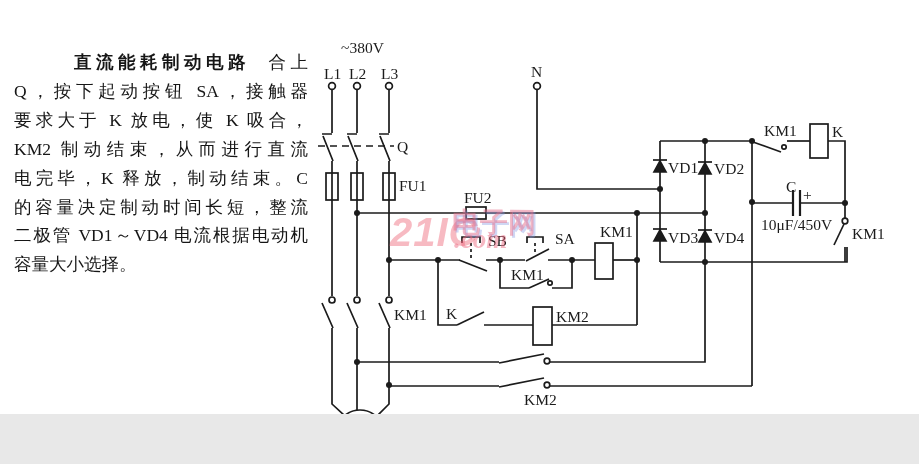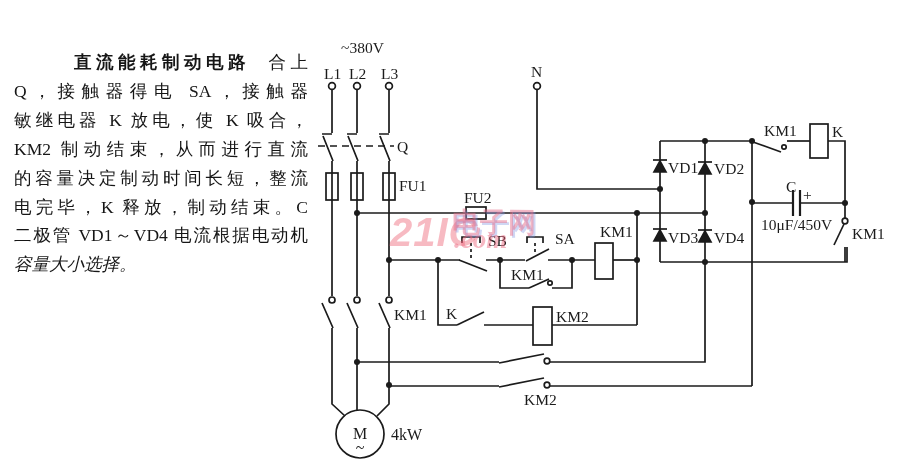--- a/index.html
+++ b/index.html
@@ -1,47 +1,47 @@
 <!DOCTYPE html>
 <html><head>
 <meta charset="utf-8">
 <style>
   html,body{margin:0;padding:0;background:#e8e8e8;}
-  .page{position:relative;width:919px;height:464px;background:#ffffff;overflow:hidden;
+  .page{position:relative;width:919px;height:414px;background:#ffffff;overflow:hidden;
         font-family:"Liberation Serif","DejaVu Serif",serif;}
   .article{position:absolute;left:14px;top:48px;width:294px;color:#161616;
            font-size:17.5px;line-height:28.9px;}
   .tline{text-align:justify;text-align-last:justify;white-space:nowrap0;}
   .tline.first{padding-left:60px;}
-  .tline.last{text-align-last:left;font-style:italic;}
+  .tline.last{text-align-last:left;}
   .article b{font-weight:bold;}
   .gap{display:inline-block;width:14px;}
   svg{position:absolute;left:0;top:0;}
   svg text{font-family:"Liberation Serif","DejaVu Serif",serif;fill:#1b1b1b;}
   .wm{position:absolute;left:390px;top:206px;width:180px;height:60px;pointer-events:none;}
   .wm-brand{position:absolute;left:0;top:4px;font-family:"Liberation Sans","DejaVu Sans",sans-serif;
             font-weight:bold;font-style:italic;font-size:40px;letter-spacing:1px;
             color:rgba(236,90,110,0.42);}
   .wm-site{position:absolute;left:62px;top:-2px;font-size:28px;font-weight:bold;
            color:rgba(228,110,140,0.50);text-shadow:2px 2px 0 rgba(130,150,225,0.38);}
   .wm-tld{position:absolute;left:64px;top:18px;font-size:27px;font-weight:bold;font-style:italic;
           color:rgba(236,95,120,0.45);}
 </style>
 </head>
 <body>
 
 <div class="page">
 
   <div class="article">
     <div class="tline first"><b>直流能耗制动电路</b><span class="gap"></span><span>合上</span></div>
-    <div class="tline">Q，接触器得电 SA，接触器</div>
-    <div class="tline">敏继电器 K 放电，使 K 吸合，</div>
+    <div class="tline">Q，按下起动按钮 SA，接触器</div>
+    <div class="tline">要求大于 K 放电，使 K 吸合，</div>
     <div class="tline">KM2 制动结束，从而进行直流</div>
+    <div class="tline">电完毕，K 释放，制动结束。C</div>
     <div class="tline">的容量决定制动时间长短，整流</div>
-    <div class="tline">电完毕，K 释放，制动结束。C</div>
     <div class="tline">二极管 VD1～VD4 电流根据电动机</div>
     <div class="tline last">容量大小选择。</div>
   </div>
 
   <svg width="919" height="464" viewBox="0 0 919 464">
     <g stroke="#1b1b1b" stroke-width="1.7" fill="none">
 
       <g>
 
         <circle cx="332" cy="86" r="3.4"></circle>

